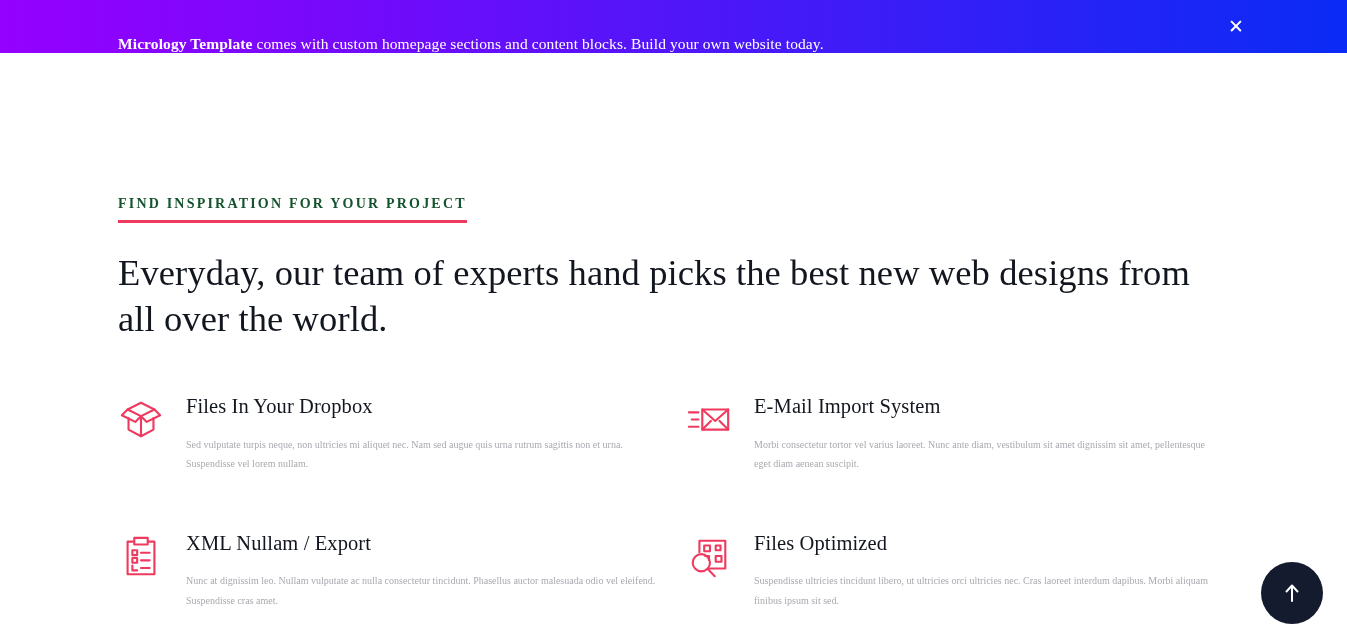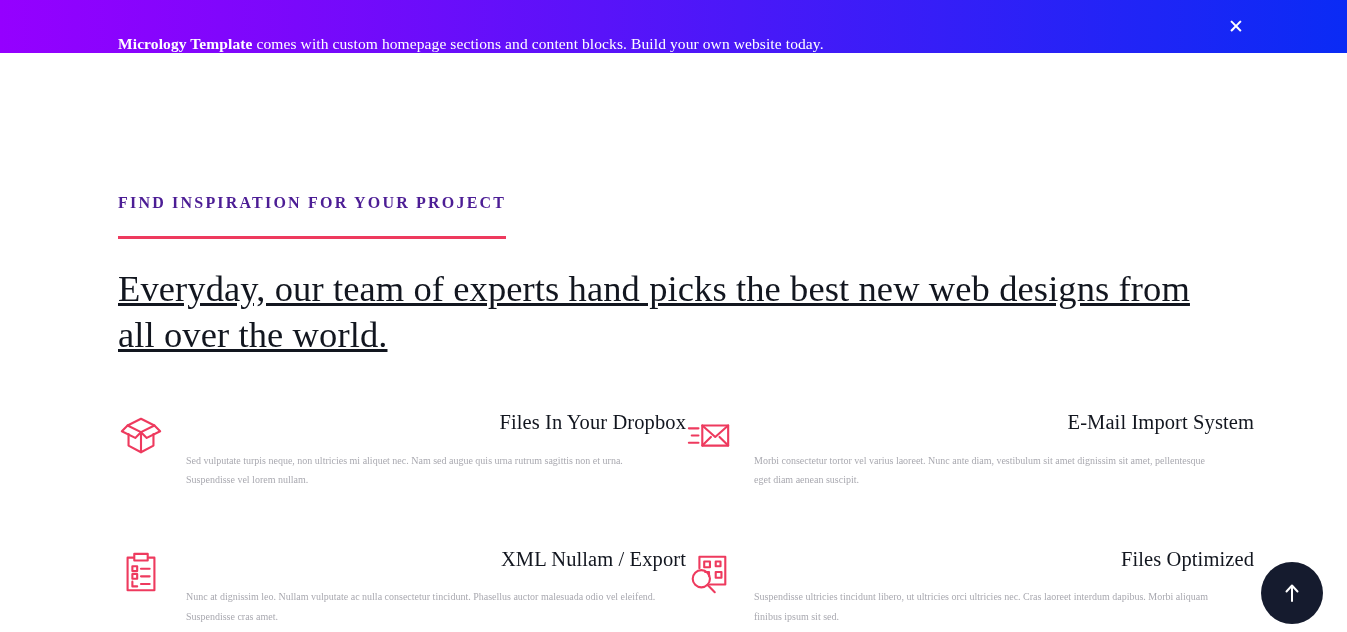--- a/index.html
+++ b/index.html
@@ -59,38 +59,37 @@
   .container {
     padding-left: 118px;
     padding-right: 118px;
   }
 
   .eyebrow-wrap {
     padding-top: 141px;
   }
   .eyebrow {
     display: inline-block;
-    font-size: 16px;
+    font-size: 14px;
     font-weight: bold;
     letter-spacing: 2.2px;
-    color: #4c1d95;
+    color: #14532d;
     text-transform: uppercase;
-    padding-bottom: 24px;
+    padding-bottom: 8px;
     border-bottom: 3px solid #ee3a5e;
   }
 
   .headline {
     margin-top: 27px;
     font-size: 36.5px;
     font-weight: normal;
     line-height: 1.25;
     color: #12161f;
     max-width: 1080px;
     letter-spacing: 0.1px;
-    text-decoration: underline;
   }
 
   
   .features {
     margin-top: 52px;
     display: grid;
     grid-template-columns: 568px 568px;
     column-gap: 0px;
     row-gap: 56px;
   }
@@ -107,21 +106,20 @@
     color: #ee3a5e;
   }
   .feature-icon svg { display: block; width: 46px; height: 46px; }
   .feature-body { flex: 1 1 auto; padding-top: 2px; }
   .feature-title {
     font-size: 20.5px;
     font-weight: normal;
     color: #12161f;
     line-height: 1.1;
     letter-spacing: 0.1px;
-    text-align: right;
   }
   .feature-desc {
     margin-top: 17px;
     font-size: 10px;
     line-height: 1.95;
     color: #a9a9b0;
     max-width: 470px;
   }
 
   

